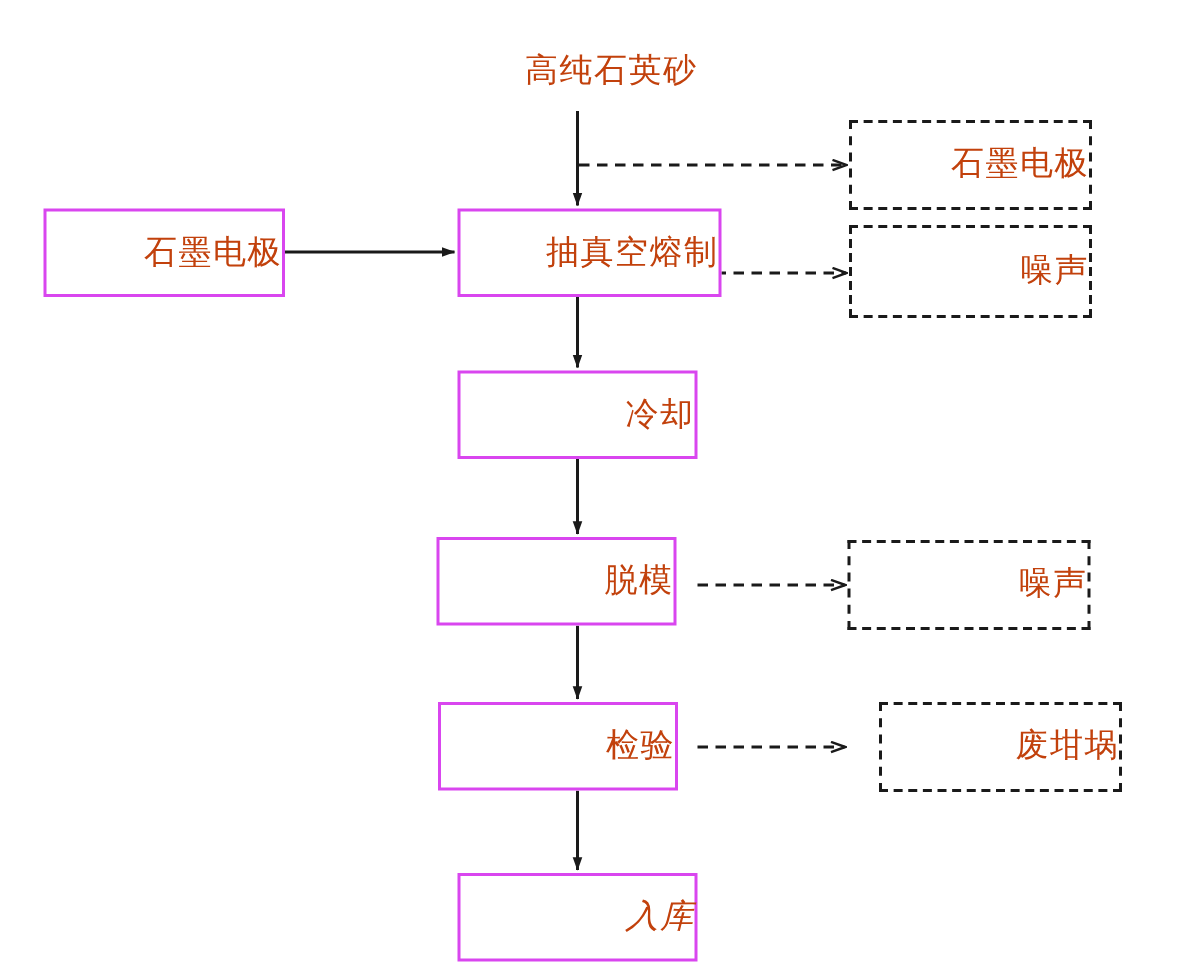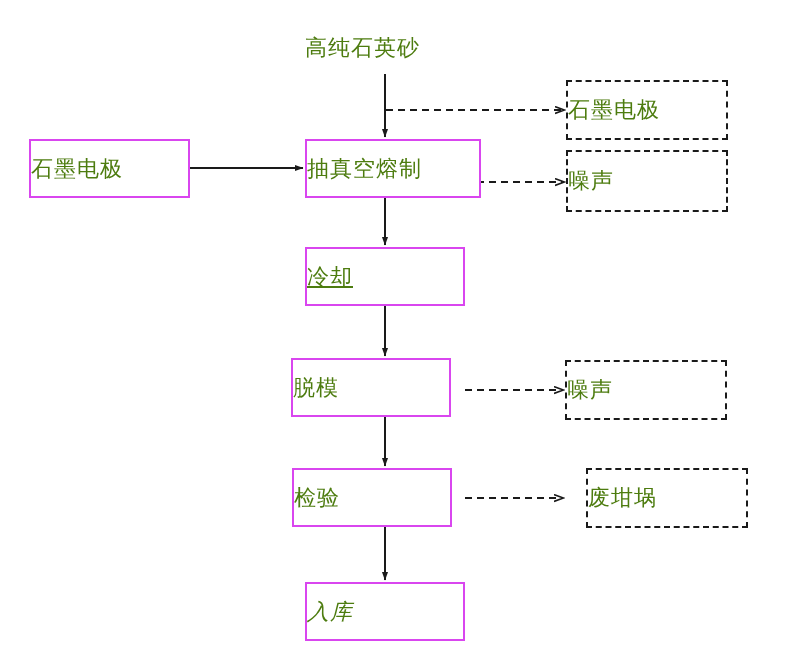--- a/index.html
+++ b/index.html
@@ -15,22 +15,22 @@
     font-family: "DejaVu Serif", "Liberation Serif", serif;
     overflow: hidden;
   }
 
   
   .node {
     position: absolute;
     box-sizing: border-box;
     display: flex;
     align-items: center;
-    justify-content: flex-start;
-    color: #4d7c0f;
+    justify-content: flex-end;
+    color: #c2410c;
     font-size: 22px;
     line-height: 1;
     letter-spacing: 1px;
     white-space: nowrap;
     user-select: none;
   }
   .node.solid {
     border: 2px solid #d946ef;
     background: #ffffff;
   }
@@ -95,21 +95,21 @@
   <div id="node-layer">
       <div class="node bare" style="left: 305px; top: 28px; width: 160px; height: 40px;">
         <span>高纯石英砂</span>
       </div>
       <div class="node solid" style="left: 29px; top: 139px; width: 161px; height: 59px;">
         <span>石墨电极</span>
       </div>
       <div class="node solid" style="left: 305px; top: 139px; width: 176px; height: 59px;">
         <span>抽真空熔制</span>
       </div>
-      <div class="node solid" style="left: 305px; top: 247px; width: 160px; height: 59px; text-decoration: underline;">
+      <div class="node solid" style="left: 305px; top: 247px; width: 160px; height: 59px;">
         <span>冷却</span>
       </div>
       <div class="node solid" style="left: 291px; top: 358px; width: 160px; height: 59px;">
         <span>脱模</span>
       </div>
       <div class="node solid" style="left: 292px; top: 468px; width: 160px; height: 59px;">
         <span>检验</span>
       </div>
       <div class="node solid" style="left: 305px; top: 582px; width: 160px; height: 59px; font-style: italic;">
         <span>入库</span>

